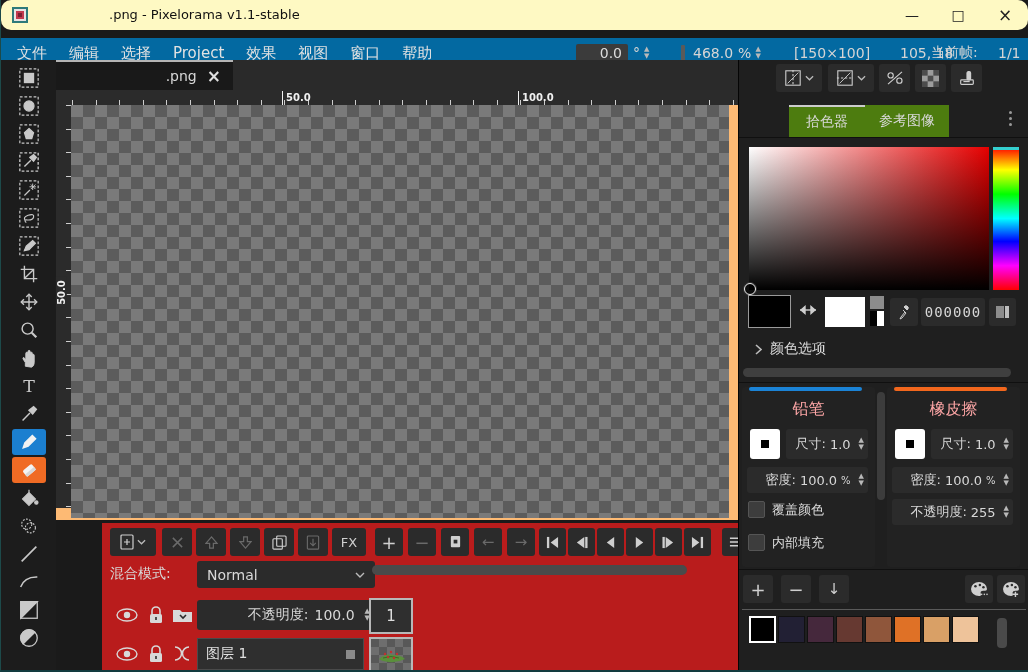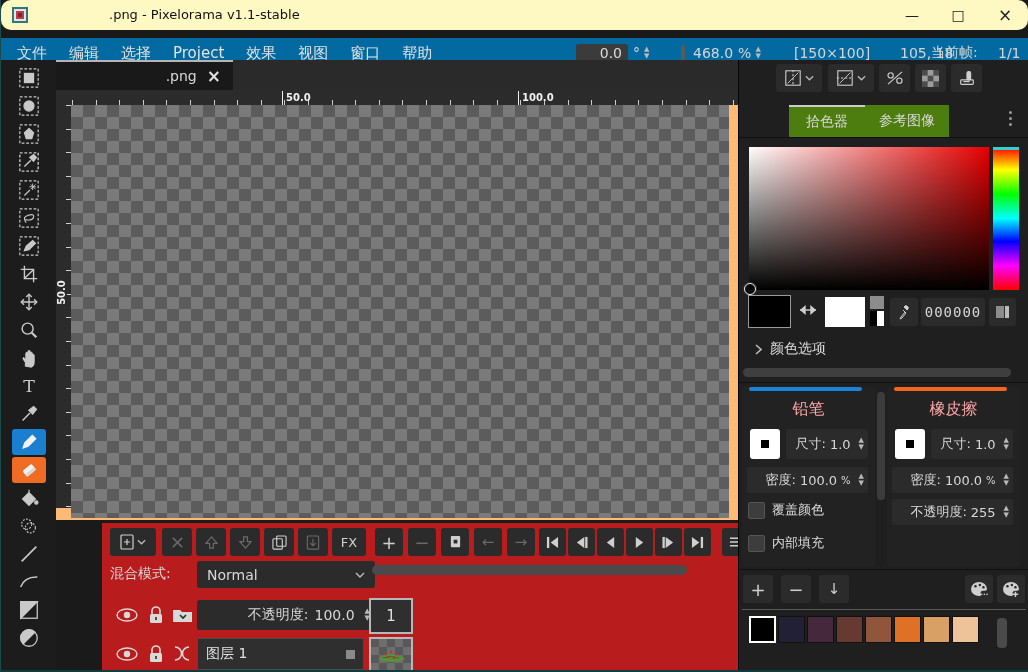--- a/index.html
+++ b/index.html
@@ -71,21 +71,21 @@
   #huestrip{position:absolute;left:254px;top:87px;width:26px;height:143px;
      background:linear-gradient(to bottom,#f00 0%,#ff0 16%,#0f0 33%,#0ff 50%,#00f 66%,#f0f 83%,#f00 100%);}
   #hue-cursor{position:absolute;left:0;top:0;width:100%;height:3px;background:#35d0d0;}
   .swatchbig{position:absolute;box-sizing:border-box;}
   .panel{position:absolute;width:133px;height:180px;background:#222222;border-radius:3px;}
   .accent{position:absolute;left:7px;top:0;width:113px;height:4px;border-radius:2px;}
   .ptitle{position:absolute;left:0;top:12px;width:100%;text-align:center;color:#fca5a5;font-size:16px;}
   .brushbtn{position:absolute;left:8px;top:42px;width:30px;height:30px;background:#fff;border-radius:3px;display:flex;align-items:center;justify-content:center;}
   .brushdot{width:8px;height:8px;background:#000;}
   .spinbox{position:absolute;background:#2b2b2b;border-radius:3px;display:flex;align-items:center;color:#d8d8d8;font-size:13px;padding:0 4px;box-sizing:border-box;justify-content:flex-end;}
-  .cbrow{position:absolute;display:flex;align-items:center;gap:7px;color:#dcdcdc;font-size:13px;}
+  .cbrow{position:absolute;display:flex;gap:7px;color:#dcdcdc;font-size:13px;}
   .cbox{width:15px;height:15px;background:#3d3d3d;border:1px solid #555;border-radius:2px;}
   #palette-swatches{position:absolute;left:10px;top:556px;display:flex;gap:2px;}
   .swatch{width:27px;height:27px;box-sizing:border-box;border:1px solid #111;}
   .swatch.selected{border:2px solid #fff;}
   .divline{position:absolute;background:#101010;height:1px;}
 </style>
 </head>
 <body>
 
 <div id="app">

